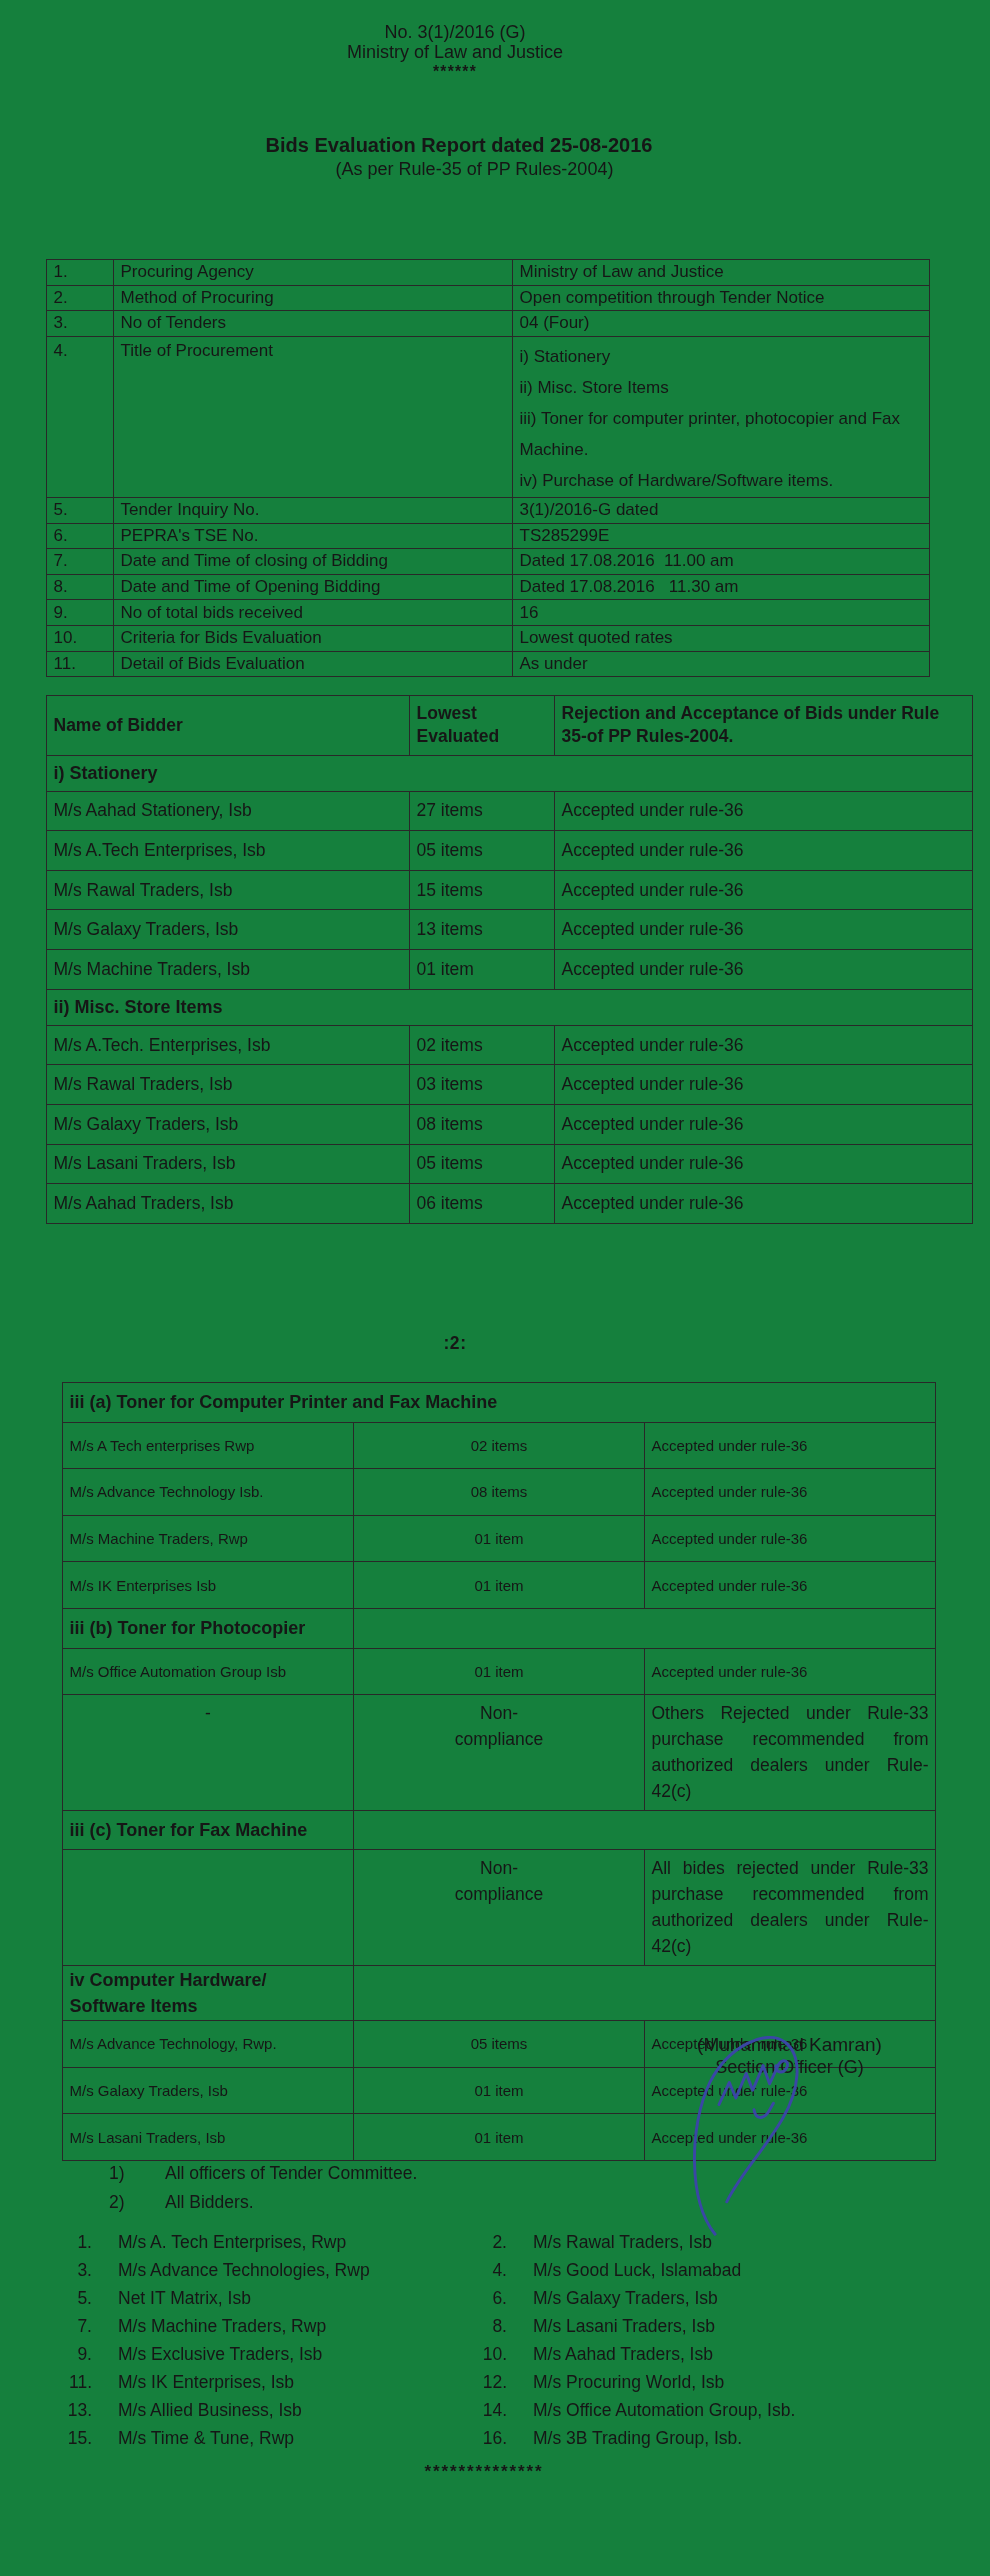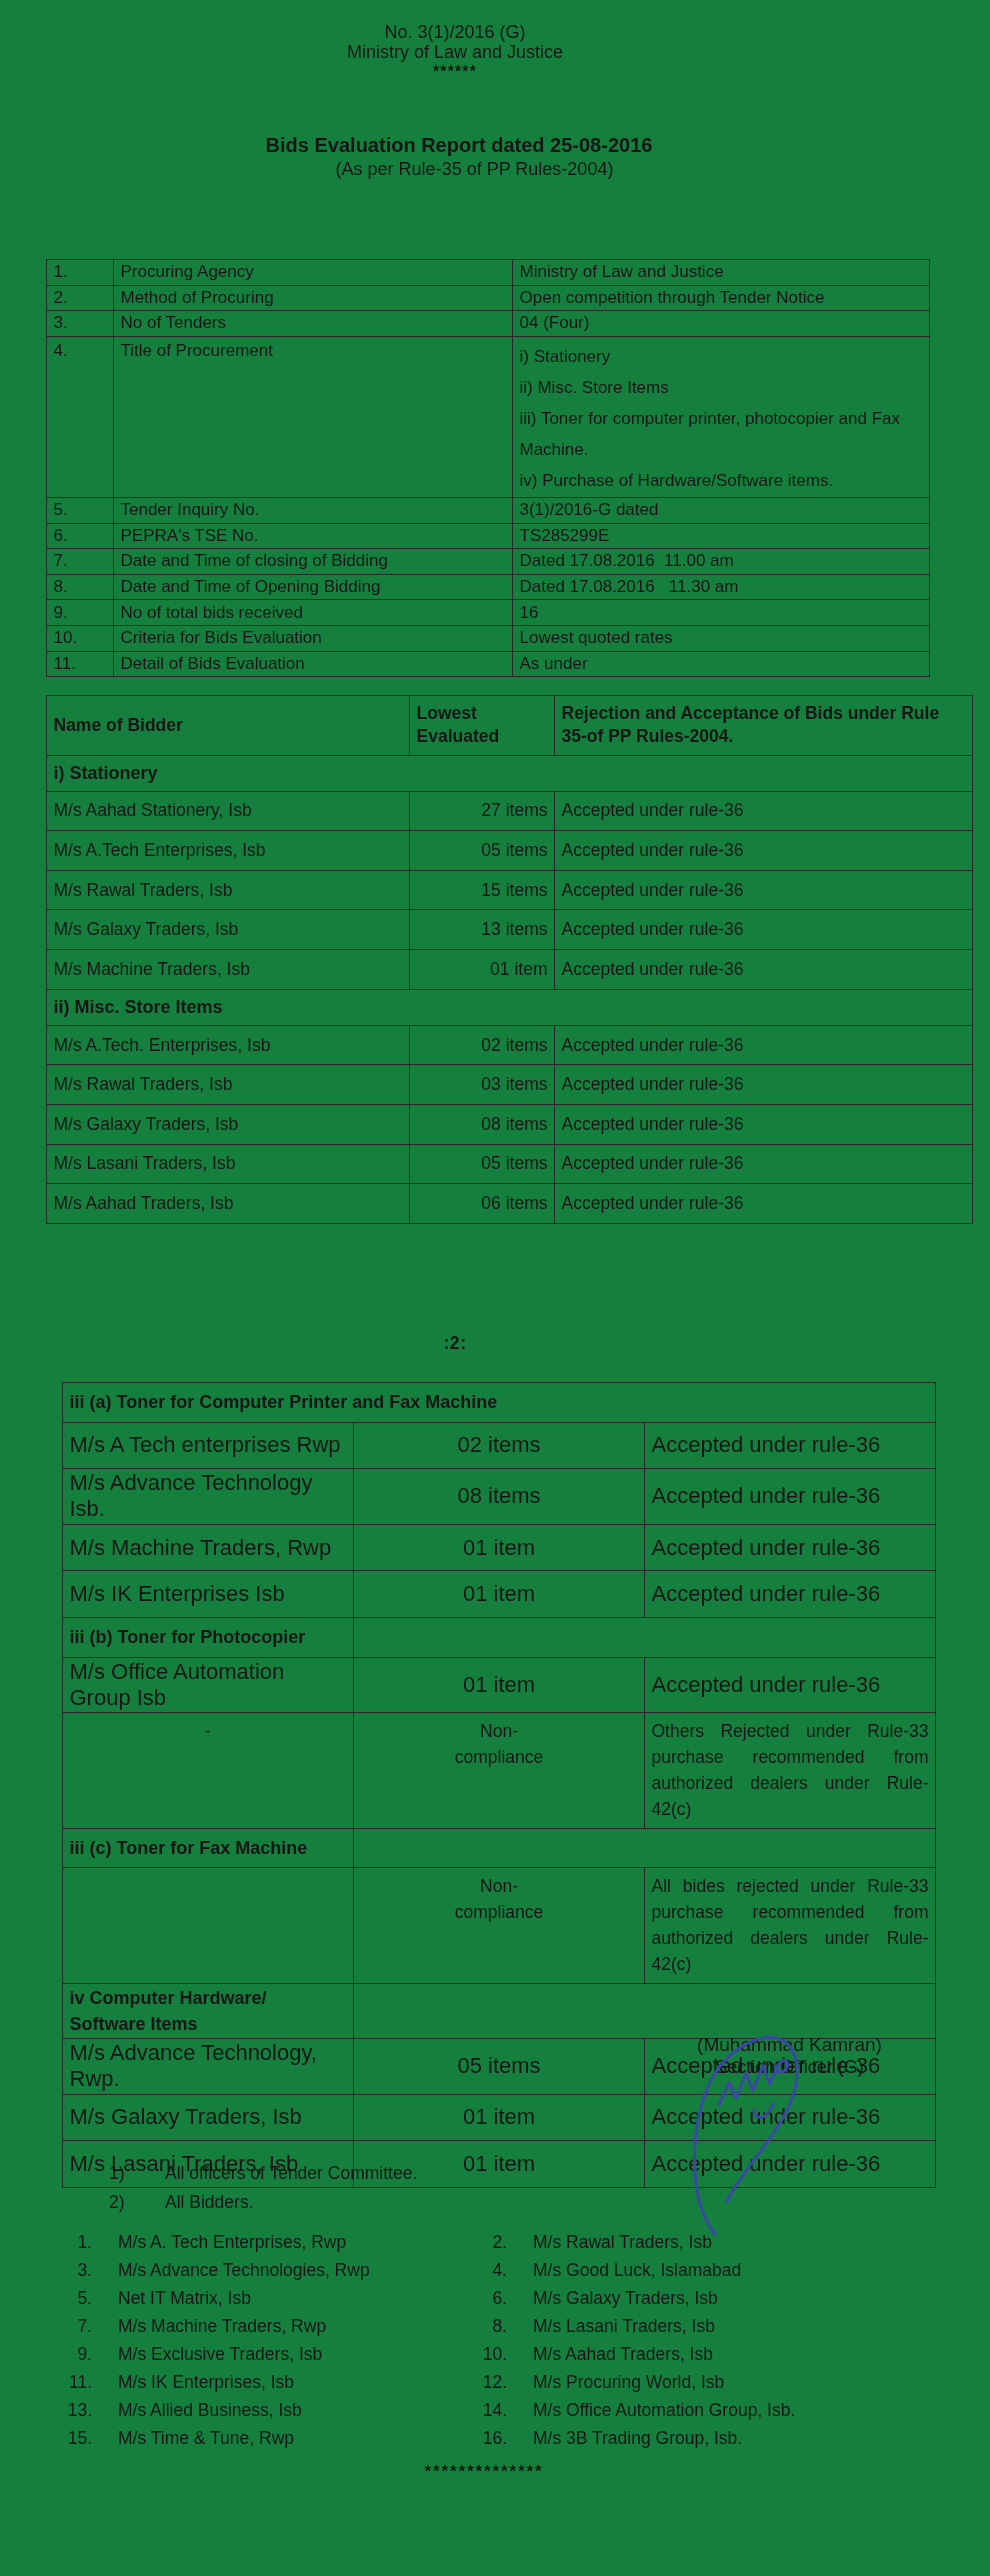--- a/index.html
+++ b/index.html
@@ -24,30 +24,30 @@
   .info-table .c-no{width:53px;padding-left:6.5px;}
   .info-table .c-label{width:385px;}
   .info-table .c-value{white-space:pre-wrap;}
   .info-table .vtop{vertical-align:top;padding-top:3.9px;}
   .info-table .tall{line-height:31px;}
   
   .bids{position:absolute;left:46px;width:884px;top:695px;}
   .bids th{font-weight:bold;text-align:left;vertical-align:middle;font-size:17.5px;}
   .bids .h-row th{height:56px;line-height:23.4px;}
   .bids .c1{width:349px;}
-  .bids .c2{width:131px;text-align:right;}
+  .bids .c2{width:131px;text-align:left;}
   .bids .c3{width:404px;}
   .bids .sec td{height:32.5px;font-weight:bold;font-size:18px;}
   .bids .d-row td{height:36px;font-size:17.5px;}
   .bids2{position:absolute;left:62px;width:874px;top:1382px;}
   .bids2 .c1{width:357px;}
   .bids2 .c2{width:131px;text-align:center;}
   .bids2 .c3{width:385px;}
   .bids2 .sec td{height:36px;font-weight:bold;font-size:18px;white-space:pre-line;line-height:26px;}
-  .bids2 .d-row td{height:43px;font-size:22px;}
+  .bids2 .d-row td{height:43px;font-size:15px;}
   .bids2 .nc-row td{font-size:17.5px;line-height:26px;padding-top:5.2px;padding-bottom:5.2px;vertical-align:top;}
   .pre{white-space:pre-line;}
   .jt{text-align:justify;}
   .ctr{text-align:center;}
   
   .page2-marker{position:absolute;top:1333px;left:0;width:910px;text-align:center;
     font-size:17.5px;font-weight:bold;letter-spacing:0.6px;}
   
   .sig-block{position:absolute;top:2033px;left:650px;width:279px;text-align:center;}
   .sig-svg{position:absolute;left:26px;top:-5.2px;width:143px;height:214px;pointer-events:none;}

